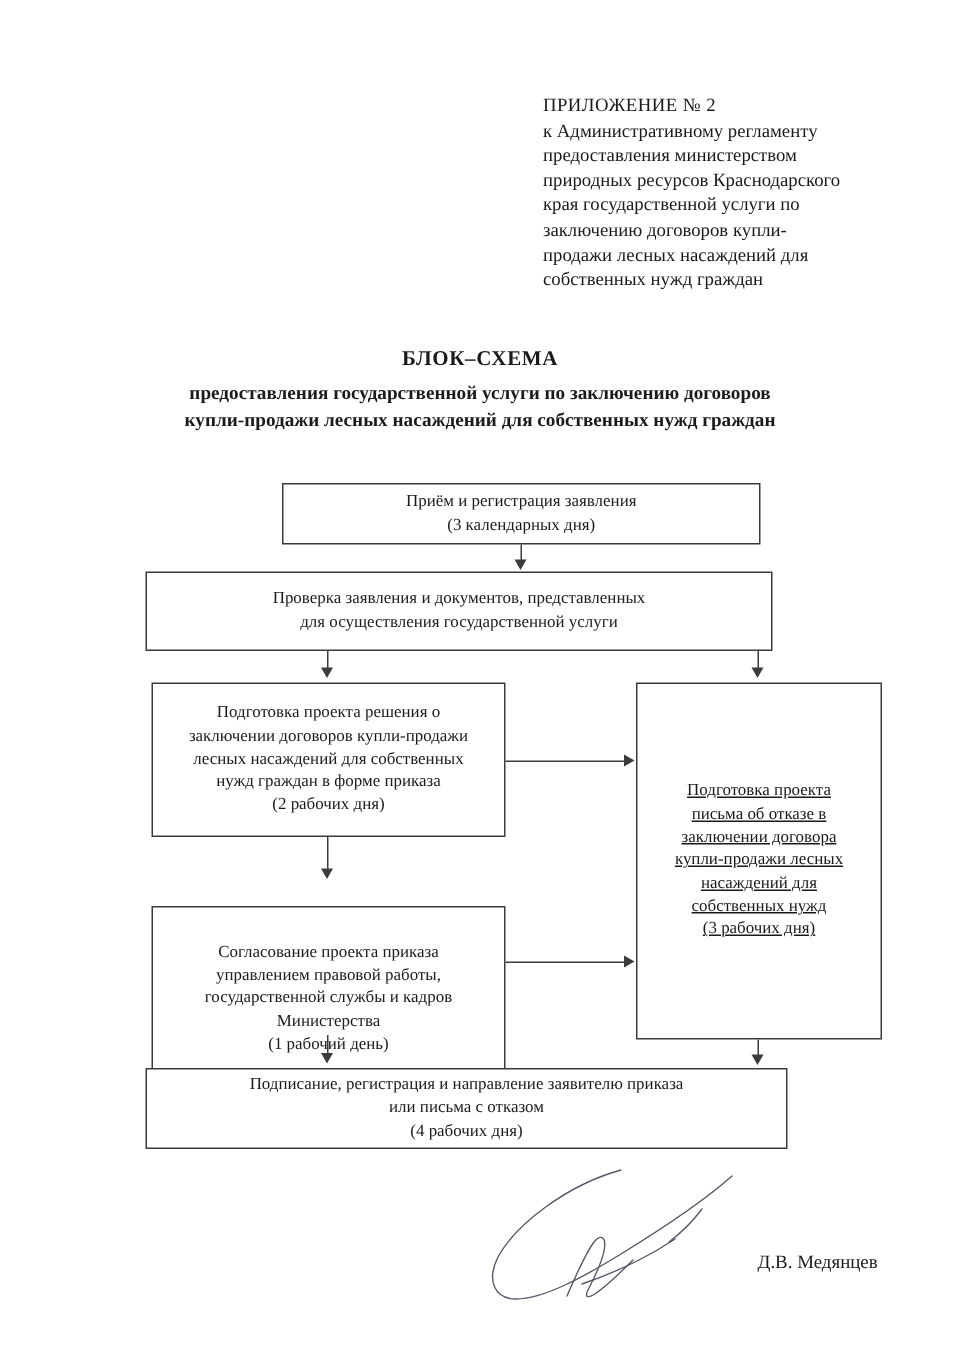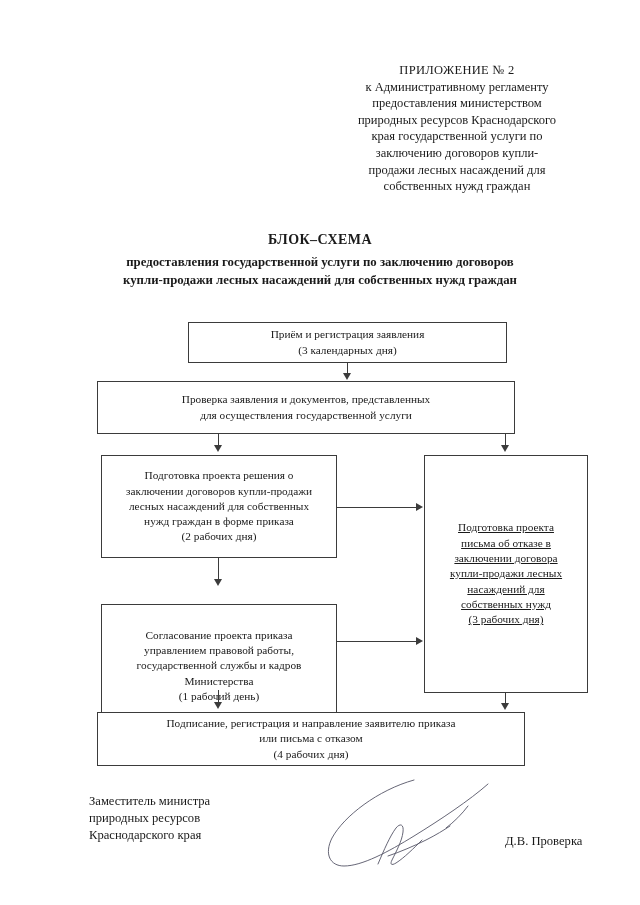--- a/index.html
+++ b/index.html
@@ -17,24 +17,24 @@
   }
 
   .page {
     position: absolute;
     inset: 0;
   }
 
   
   .appendix-block {
     position: absolute;
-    left: 333px;
+    left: 362px;
     top: 62px;
     width: 248px;
-    text-align: center;
+    text-align: left;
     font-size: 12.5px;
     line-height: 16.6px;
   }
   .appendix-title {
     letter-spacing: 0.3px;
   }
 
   
   .doc-title-block {
     position: absolute;
@@ -226,30 +226,25 @@
     <div class="node" id="node-sign">
       <div class="lines">
         <div>Подписание, регистрация и направление заявителю приказа</div>
         <div>или письма с отказом</div>
         <div>(4 рабочих дня)</div>
       </div>
     </div>
 
   </div>
 
-  <div class="sig-role">
-    <div>Заместитель министра</div>
-    <div>природных ресурсов</div>
-    <div>Краснодарского края</div>
-  </div>
 
   <svg class="sig-mark" viewBox="0 0 200 105">
     <g fill="none" stroke="#555566" stroke-width="0.9" stroke-linecap="round">
       <path d="M96 2 C 60 12, 26 38, 14 60 C 6 76, 12 88, 26 88 C 44 88, 70 74, 96 58 C 122 42, 152 22, 170 6"></path>
       <path d="M60 86 C 66 72, 72 58, 78 50 C 82 45, 86 46, 85 54 C 84 63, 78 74, 74 82 C 72 86, 73 88, 78 85 C 86 80, 96 70, 104 62"></path>
       <path d="M70 78 C 82 74, 96 68, 108 62 C 118 57, 126 52, 132 48"></path>
       <path d="M128 50 C 136 44, 144 36, 150 28"></path>
     </g>
   </svg>
 
-  <div class="sig-name">Д.В. Проверка</div>
+  <div class="sig-name">Д.В. Медянцев</div>
 
 </div>
 
 </body></html>

